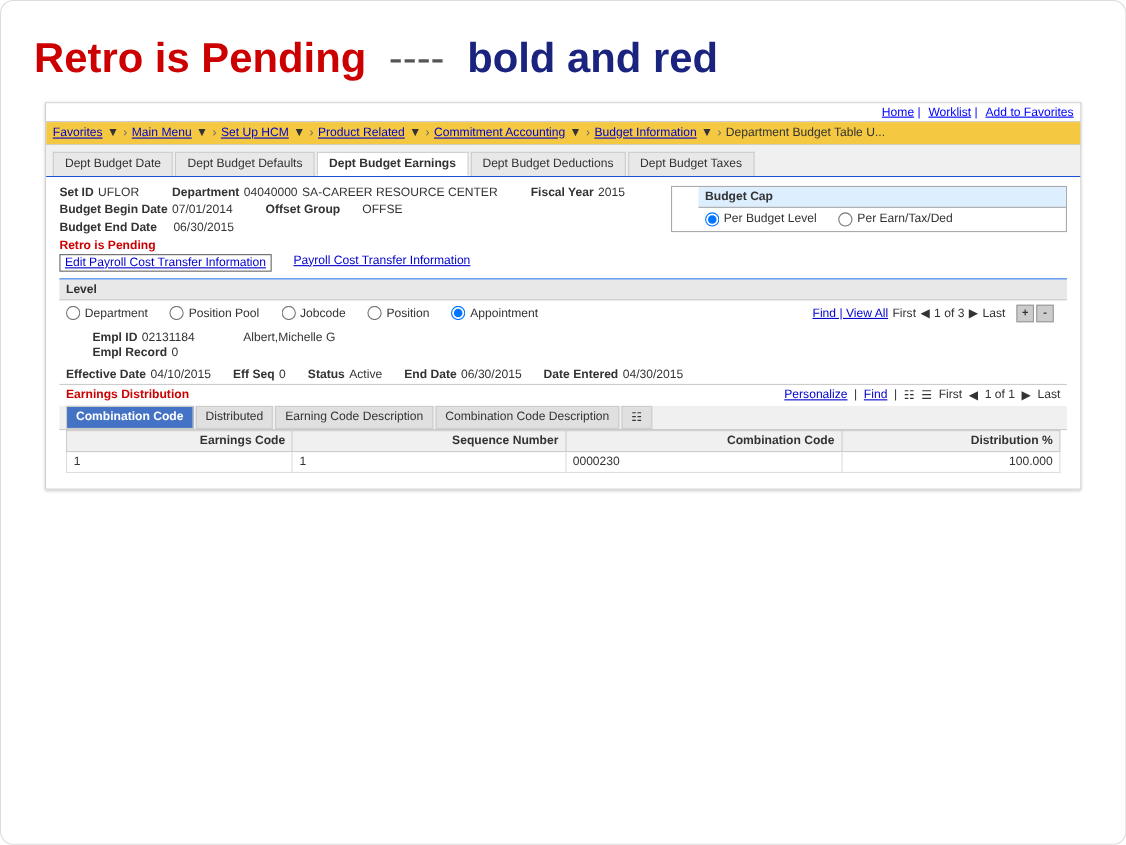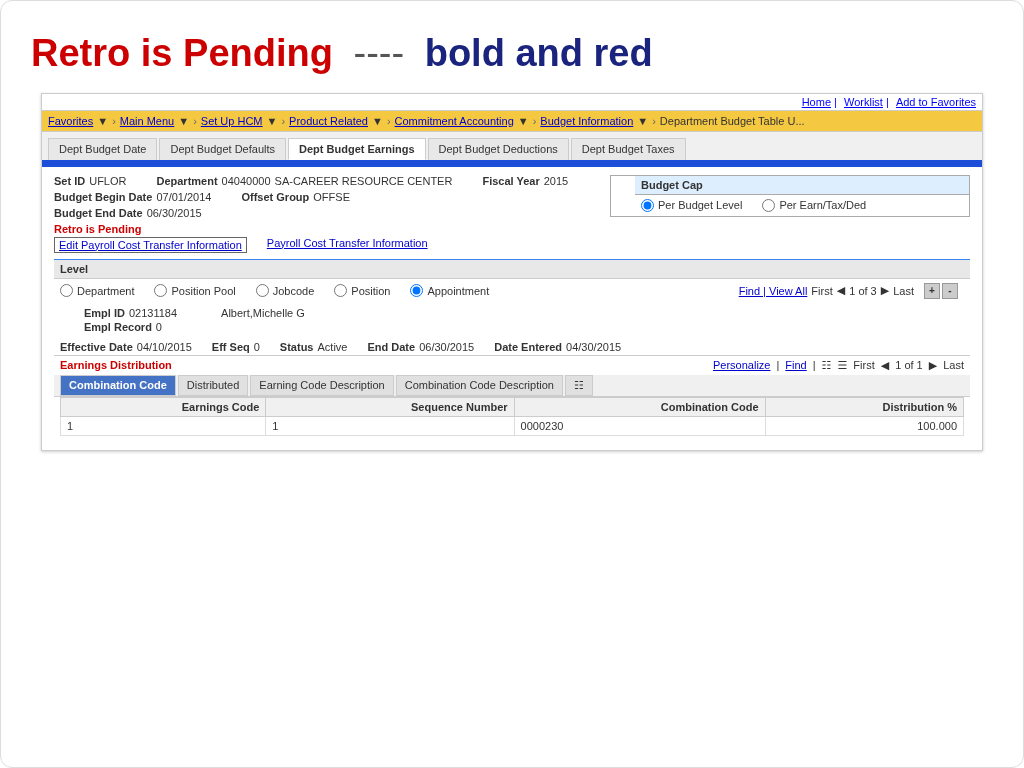--- a/index.html
+++ b/index.html
@@ -45,21 +45,21 @@
     .nav-bar span { color: #333; cursor: pointer; }
     .nav-bar .sep { color: #666; }
     .nav-bar .nav-link { color: #00c; text-decoration: underline; cursor: pointer; }
 
     
     .tabs-row {
       display: flex;
       gap: 2px;
       padding: 6px 6px 0 6px;
       background: #f0f0f0;
-      border-bottom: 7px solid #1d4ed8;
+      border-bottom: 1px solid #1d4ed8;
     }
     .tab {
       padding: 4px 10px;
       font-size: 11px;
       border: 1px solid #ccc;
       background: #e8e8e8;
       cursor: pointer;
       border-bottom: none;
     }
     .tab.active {
@@ -318,27 +318,27 @@
         <div style="display:flex; gap:4px;">
           <span class="info-label">Fiscal Year</span>
           <span>2015</span>
         </div>
       </div>
       <div style="display:flex; gap:30px; margin-bottom:4px;">
         <div style="display:flex; gap:4px;">
           <span class="info-label">Budget Begin Date</span>
           <span>07/01/2014</span>
         </div>
-        <div style="display:flex; gap:4px;">
+        <div style="display:flex; gap:20px;">
           <span class="info-label">Offset Group</span>
           <span>OFFSE</span>
         </div>
       </div>
       <div style="display:flex; gap:30px; margin-bottom:4px;">
-        <div style="display:flex; gap:4px;">
+        <div style="display:flex; gap:15px;">
           <span class="info-label">Budget End Date</span>
           <span>06/30/2015</span>
         </div>
       </div>
     </div>
 
     <div style="clear:both; font-size:11px; margin-bottom:4px;">
       <div class="retro-pending">Retro is Pending</div>
       <div class="transfer-links">
         <span class="transfer-link bordered">Edit Payroll Cost Transfer Information</span>

